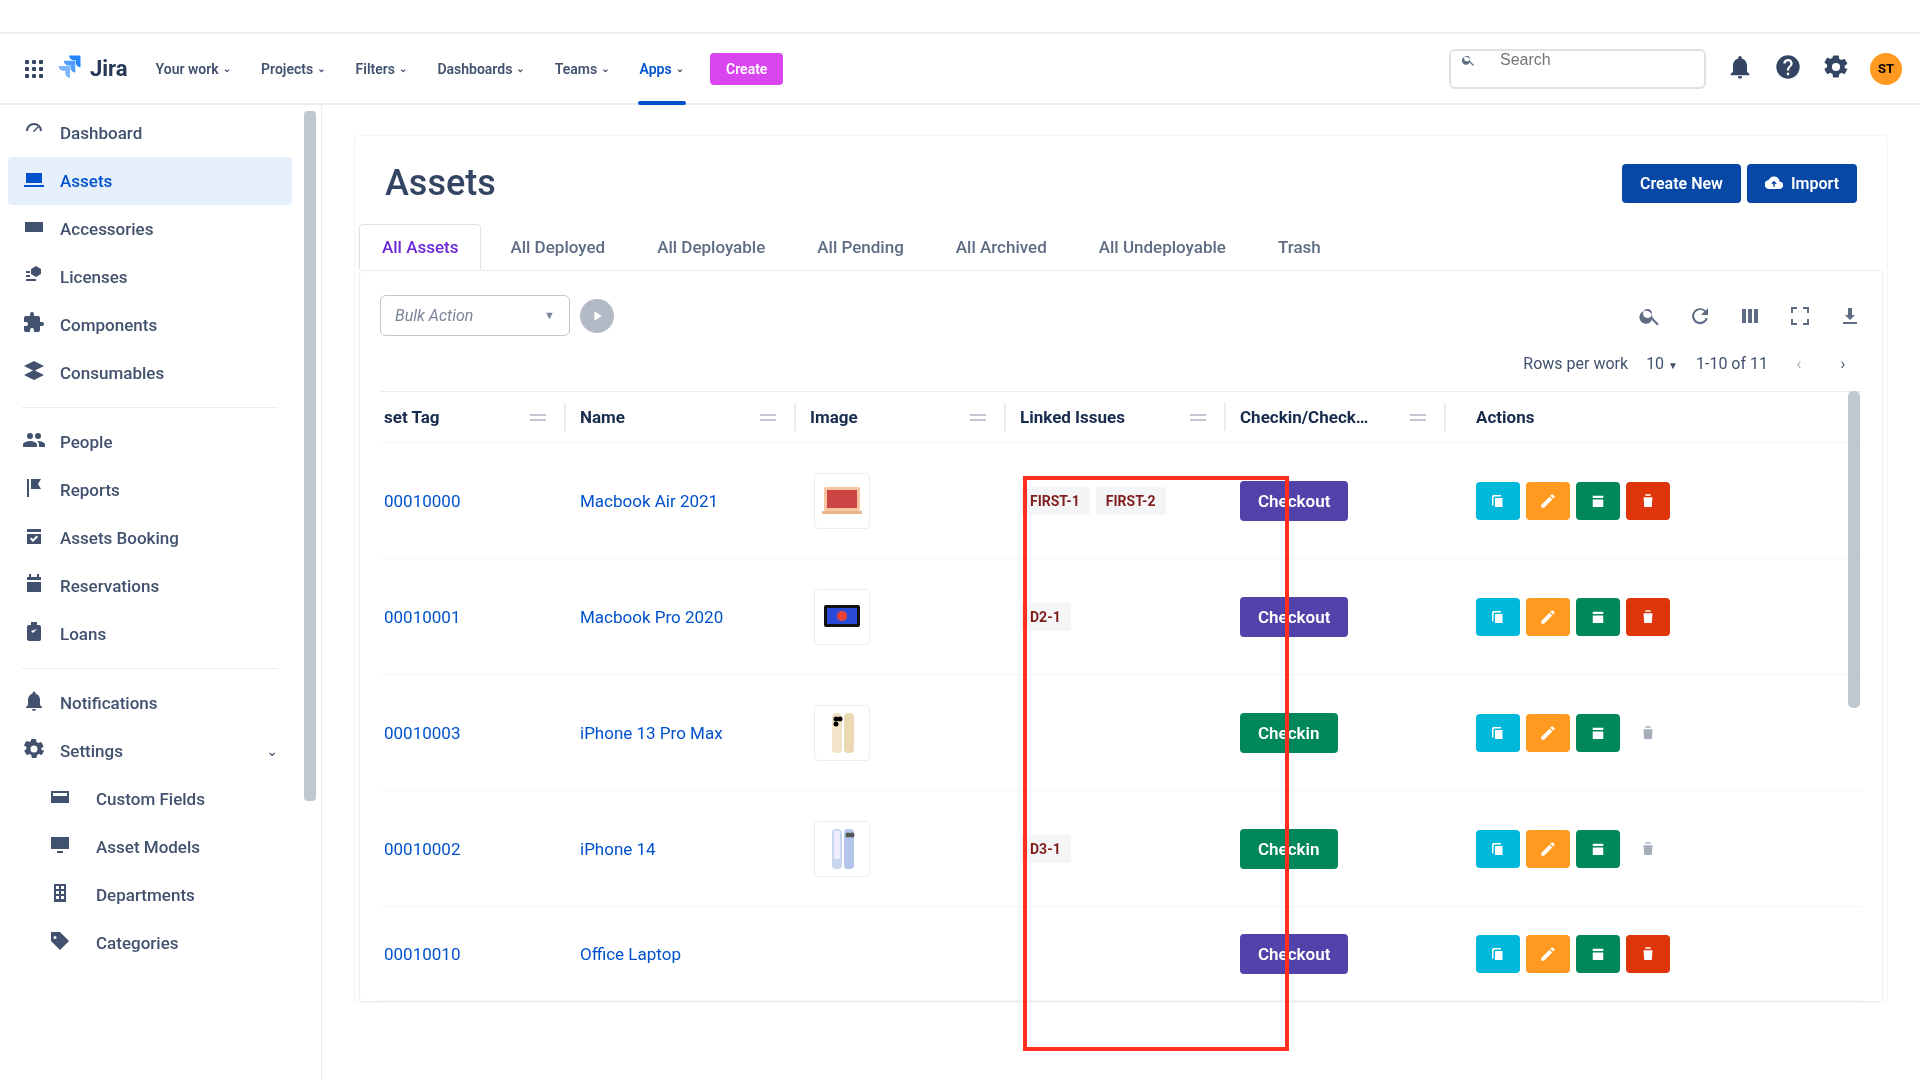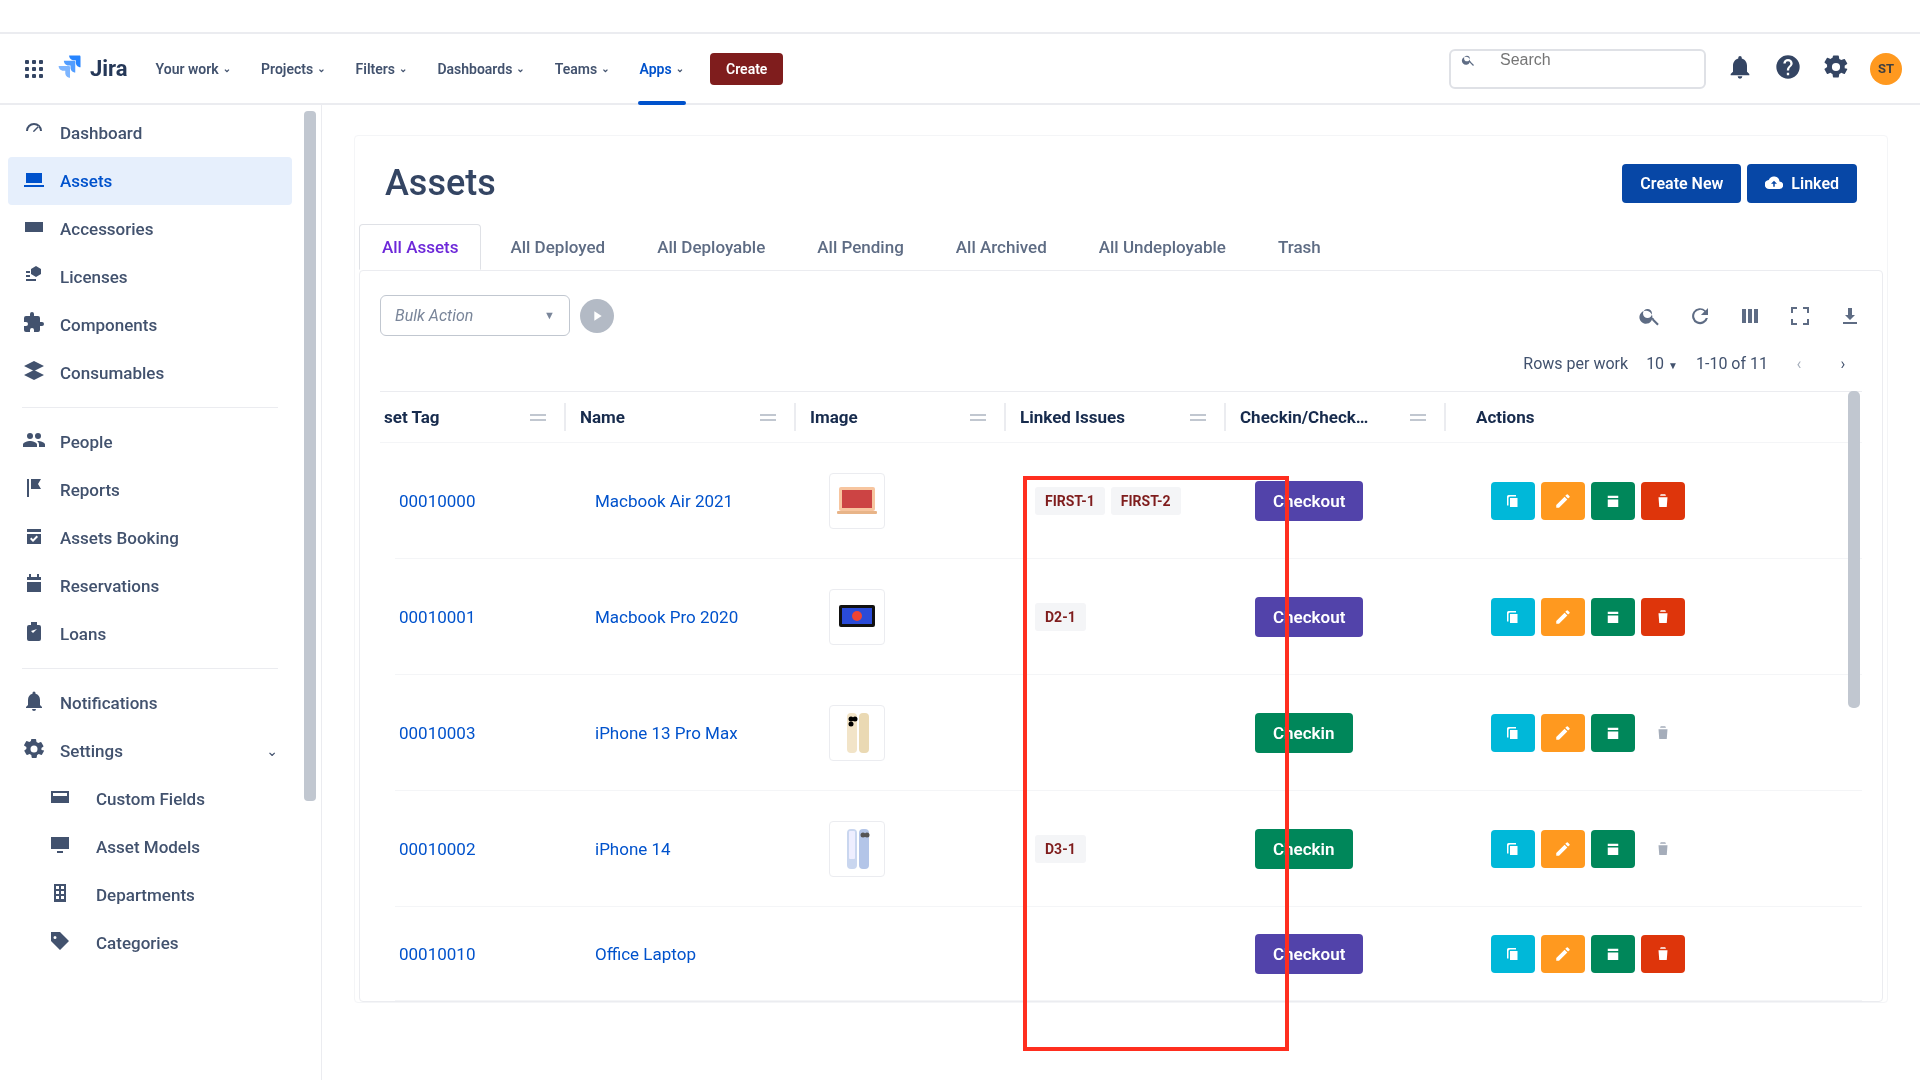--- a/index.html
+++ b/index.html
@@ -8,27 +8,27 @@
   .topbar { height:71px; border-bottom:2px solid #ebecf0; display:flex; align-items:center; padding:0 18px; gap:4px; }
   .app-switcher { width:32px; height:32px; display:grid; grid-template-columns:repeat(3,4px); grid-template-rows:repeat(3,4px); gap:3px; place-content:center; cursor:pointer; margin-right:2px;}
   .app-switcher span { background:#344563; border-radius:1px; }
   .jira-logo { display:flex; align-items:center; gap:6px; font-weight:700; font-size:22px; color:#253858; margin-right:18px;}
   .jira-mark svg{width:28px;height:28px;}
   .nav-btn { padding:8px 6px; font-weight:600; color:#42526e; cursor:pointer; display:flex; align-items:center; gap:4px; }
   .nav-btn.active { color:#0052cc; position:relative; }
   .nav-btn.active::after { content:""; position:absolute; left:4px; right:4px; bottom:-20px; height:4px; background:#0052cc; border-radius:2px;}
   .chev { font-size:10px; color:#42526e; }
   .nav-group{display:flex;gap:18px;}
-  .create-btn { margin-left:16px; background:#7f1d1d; color:#fff; font-weight:600; padding:8px 16px; border-radius:4px; }
+  .create-btn { margin-left:16px; background:#d946ef; color:#fff; font-weight:600; padding:8px 16px; border-radius:4px; }
   .flex-spacer{flex:1;}
   .search-wrap { width:257px; height:40px; border:2px solid #dfe1e6; border-radius:6px; display:flex; align-items:flex-start; padding:0 10px; gap:24px;}
   .search-wrap input { border:none; outline:none; font-size:16px; color:#5e6c84; width:100%; background:transparent;}
   .topbar-icons{display:flex;gap:20px;align-items:center;margin-left:16px;}
   .ticon svg{width:28px;height:28px;fill:#344563;}
-  .avatar{width:32px;height:32px;border-radius:50%;background:#ff991f;color:#404040;font-weight:700;display:flex;align-items:center;justify-content:center;font-size:13px;}
+  .avatar{width:32px;height:32px;border-radius:50%;background:#ff991f;color:#000000;font-weight:700;display:flex;align-items:center;justify-content:center;font-size:13px;}
   .main{display:flex;height:calc(1080px - 34px - 71px);}
   .sidebar{width:322px;height:100%;border-right:1px solid #ebecf0;display:flex;}
   .sidebar-inner{width:300px;padding:4px 8px 0 8px;overflow-y:auto;}
   .sidebar-track{width:20px;position:relative;background:#fff;}
   .sidebar-thumb{position:absolute;left:4px;right:4px;top:6px;height:690px;background:#c1c7d0;border-radius:4px;}
   .nav-item{display:flex;align-items:center;gap:14px;padding:10px 14px;border-radius:4px;font-size:17px;color:#42526e;font-weight:500;cursor:pointer;position:relative;}
   .nav-item.selected{background:#e6effc;color:#0052cc;}
   .nav-item .chev-r{margin-left:auto;font-size:14px;}
   .nav-icon svg{width:24px;height:24px;fill:#42526e;}
   .nav-item.selected .nav-icon svg{fill:#0052cc;}
@@ -59,21 +59,21 @@
   .c1{width:200px;padding-left:4px}
   .c2{width:230px}
   .c3{width:210px}
   .c4{width:220px}
   .c5{width:220px}
   .c6{flex:1;padding-left:16px}
   .col{display:flex;align-items:center;gap:8px;}
   .drag-h{margin-left:auto;display:flex;flex-direction:column;gap:3px;padding-right:4px;margin-right:6px;}
   .drag-h span{width:16px;height:2px;background:#c1c7d0;}
   .coldiv{width:2px;height:28px;background:#ebecf0;margin-right:14px;}
-  .grow{display:flex;align-items:center;height:116px;border-bottom:1px solid #f4f5f7;margin-left:15px;}
+  .grow{display:flex;align-items:center;height:116px;border-bottom:1px solid #f4f5f7;}
   .grow.short{height:94px;}
   .cell{font-size:17px;}
   .link{color:#0052cc;}
   .thumb{width:56px;height:56px;border-radius:4px;border:1px solid #ebecf0;display:flex;align-items:center;justify-content:center;margin-left:4px;}
   .chip{display:inline-block;background:#f4f5f7;color:#7f1d1d;font-weight:700;padding:6px 10px;border-radius:3px;font-size:14px;margin-right:6px;}
   .status-btn{color:#fff;font-weight:600;padding:10px 18px;border-radius:4px;font-size:17px;}
   .purple{background:#5243aa;}
   .green{background:#00875a;}
   .actions{display:flex;gap:6px;}
   .ab{width:44px;height:38px;border-radius:4px;display:flex;align-items:center;justify-content:center;}
@@ -281,21 +281,21 @@
     <div class="page-head">
       <h1>Assets</h1>
       <div class="head-btns">
         <div class="btn-primary">
               <span>Create New</span>
             </div>
         <div class="btn-primary">
           <svg width="18" height="18" viewBox="0 0 24 24" fill="#fff">
                 <path d="M19.4 10A7.5 7.5 0 0 0 5 8a6 6 0 0 0 1 12h13a5 5 0 0 0 .4-10zM13 13v4h-2v-4H8l4-4 4 4z"></path>
               </svg>
-          <span>Linked</span>
+          <span>Import</span>
         </div>
       </div>
     </div>
 
     <div class="tabrow" id="tabrow">
           <div class="tab active">All Assets</div>
           <div class="tab">All Deployed</div>
           <div class="tab">All Deployable</div>
           <div class="tab">All Pending</div>
           <div class="tab">All Archived</div>

